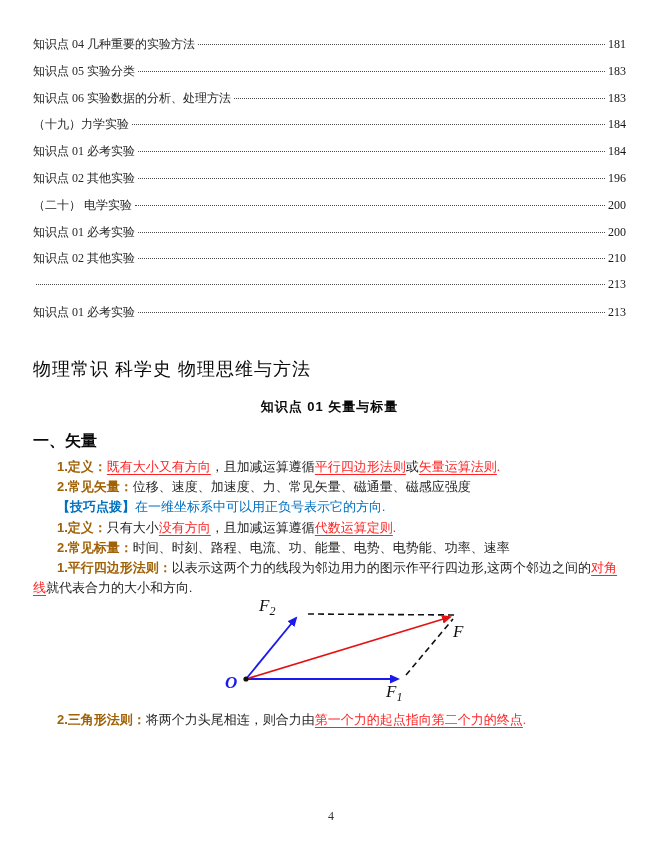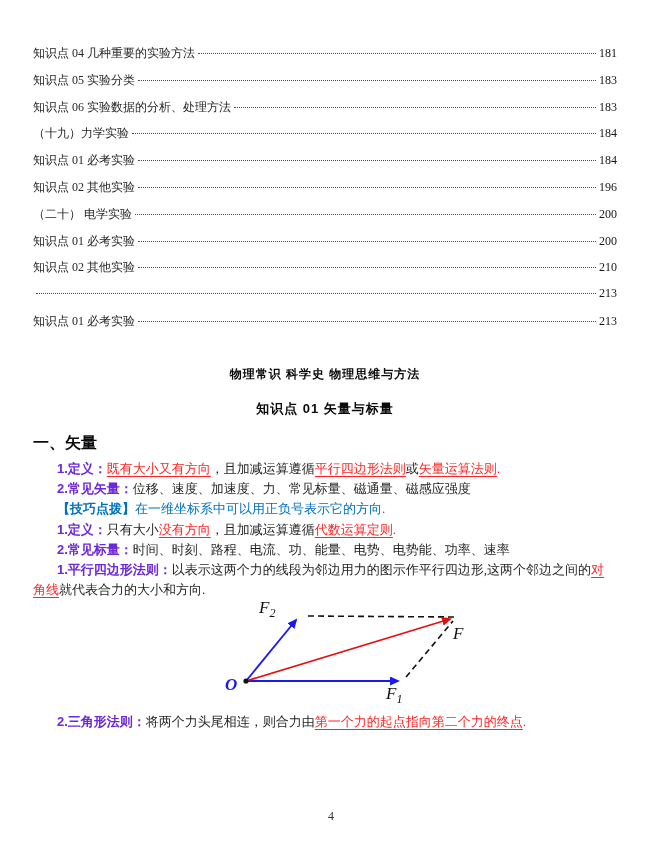--- a/index.html
+++ b/index.html
@@ -7,43 +7,43 @@
     --blue:#0070c0;
     --dblue:#1a1aee;
     --dred:#e31212;
     --ink:#1f1f1f;
   }
   html,body{margin:0;padding:0;}
   body{
     width:662px;height:852px;background:#ffffff;position:relative;overflow:hidden;
     font-family:"Liberation Serif", serif;color:var(--ink);
   }
-  .page{padding:36px 45px 0 33px;margin-top:9px;}
+  .page{padding:36px 36px 0 33px;}
   
   .toc{display:block;}
   .toc-row{display:flex;align-items:baseline;height:26.8px;font-size:12px;color:#262626;}
   .toc-label{white-space:nowrap;}
   .toc-leader{flex:1;border-bottom:1.6px dotted #4a4a4a;margin:0 3px;transform:translateY(-3px);}
   .toc-page{font-weight:400;color:#151515;}
   
   .doc-title{
-    margin:26px 0 0 0;text-align:center;font-size:12px;font-weight:700;
+    margin:26px 0 0 0;font-size:18px;font-weight:400;
     font-family:"Liberation Sans", sans-serif;letter-spacing:1px;color:#0a0a0a;
   }
   .doc-subtitle{
     margin:17px 0 0 0;text-align:center;font-size:13px;font-weight:700;
     font-family:"Liberation Sans", sans-serif;letter-spacing:1px;color:#0a0a0a;
   }
   .sec-heading{
     margin:15px 0 5px 0;font-size:16px;font-weight:700;
     font-family:"Liberation Sans", sans-serif;color:#0a0a0a;
   }
   
   p.body{margin:0;font-size:13px;line-height:20px;text-indent:24px;}
-  .seg-b{font-weight:700;font-family:"Liberation Sans", sans-serif;color:#6d28d9;}
+  .seg-b{font-weight:700;font-family:"Liberation Sans", sans-serif;color:#a16207;}
   .seg-n{color:var(--ink);}
   .seg-ru{color:var(--red);text-decoration:underline;text-decoration-color:var(--red);text-decoration-thickness:1px;text-underline-offset:3px;}
   .seg-r{color:var(--red);}
   .seg-bb{font-weight:700;font-family:Liberation Mono, monospace;color:var(--blue);}
   .seg-bl{color:var(--blue);}
   
   .diagram{position:relative;width:270px;height:110px;margin:2px 0 0 177px;}
   .diagram svg{position:absolute;left:0;top:0;}
   .dlabel{
     position:absolute;font-family:"Liberation Serif", serif;font-style:italic;
@@ -117,21 +117,21 @@
         <span class="toc-leader"></span>
         <span class="toc-page">213</span>
       </div>
     </div>
 
   <h1 class="doc-title">物理常识 科学史 物理思维与方法</h1>
   <h2 class="doc-subtitle">知识点 01 矢量与标量</h2>
 
   <h3 class="sec-heading">一、矢量</h3>
   <p class="body"><span class="seg-b">1.定义：</span><span class="seg-ru">既有大小又有方向</span><span class="seg-n">，且加减运算遵循</span><span class="seg-ru">平行四边形法则</span><span class="seg-n">或</span><span class="seg-ru">矢量运算法则</span><span class="seg-r">.</span></p>
-  <p class="body"><span class="seg-b">2.常见矢量：</span><span class="seg-n">位移、速度、加速度、力、常见标量、磁通量、磁感应强度</span></p>
+  <p class="body"><span class="seg-b">2.常见矢量：</span><span class="seg-n">位移、速度、加速度、力、常见矢量、磁通量、磁感应强度</span></p>
   <p class="body"><span class="seg-bb">【技巧点拨】</span><span class="seg-bl">在一维坐标系中可以用正负号表示它的方向.</span></p>
 
   <p class="body"><span class="seg-b">1.定义：</span><span class="seg-n">只有大小</span><span class="seg-ru">没有方向</span><span class="seg-n">，且加减运算遵循</span><span class="seg-ru">代数运算定则</span><span class="seg-r">.</span></p>
   <p class="body"><span class="seg-b">2.常见标量：</span><span class="seg-n">时间、时刻、路程、电流、功、能量、电势、电势能、功率、速率</span></p>
 
   <p class="body"><span class="seg-b">1.平行四边形法则：</span><span class="seg-n">以表示这两个力的线段为邻边用力的图示作平行四边形,这两个邻边之间的</span><span class="seg-ru">对角线</span><span class="seg-n">就代表合力的大小和方向.</span></p>
 
   <div class="diagram">
     <svg width="270" height="110" viewBox="0 0 270 110">
       <defs>

